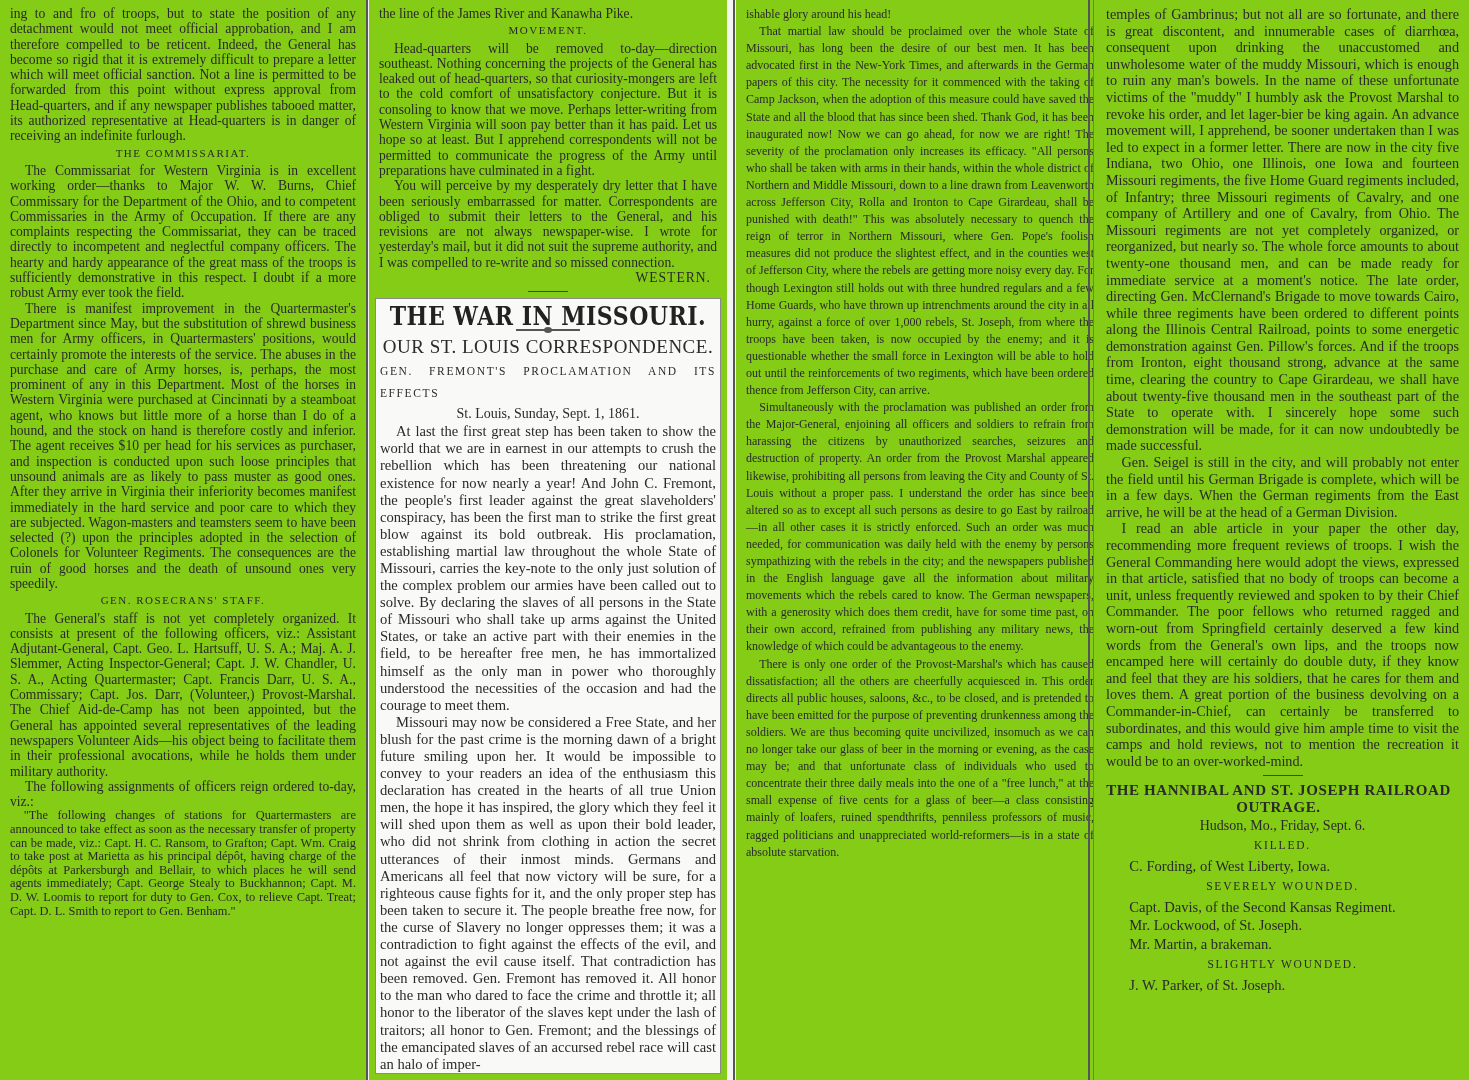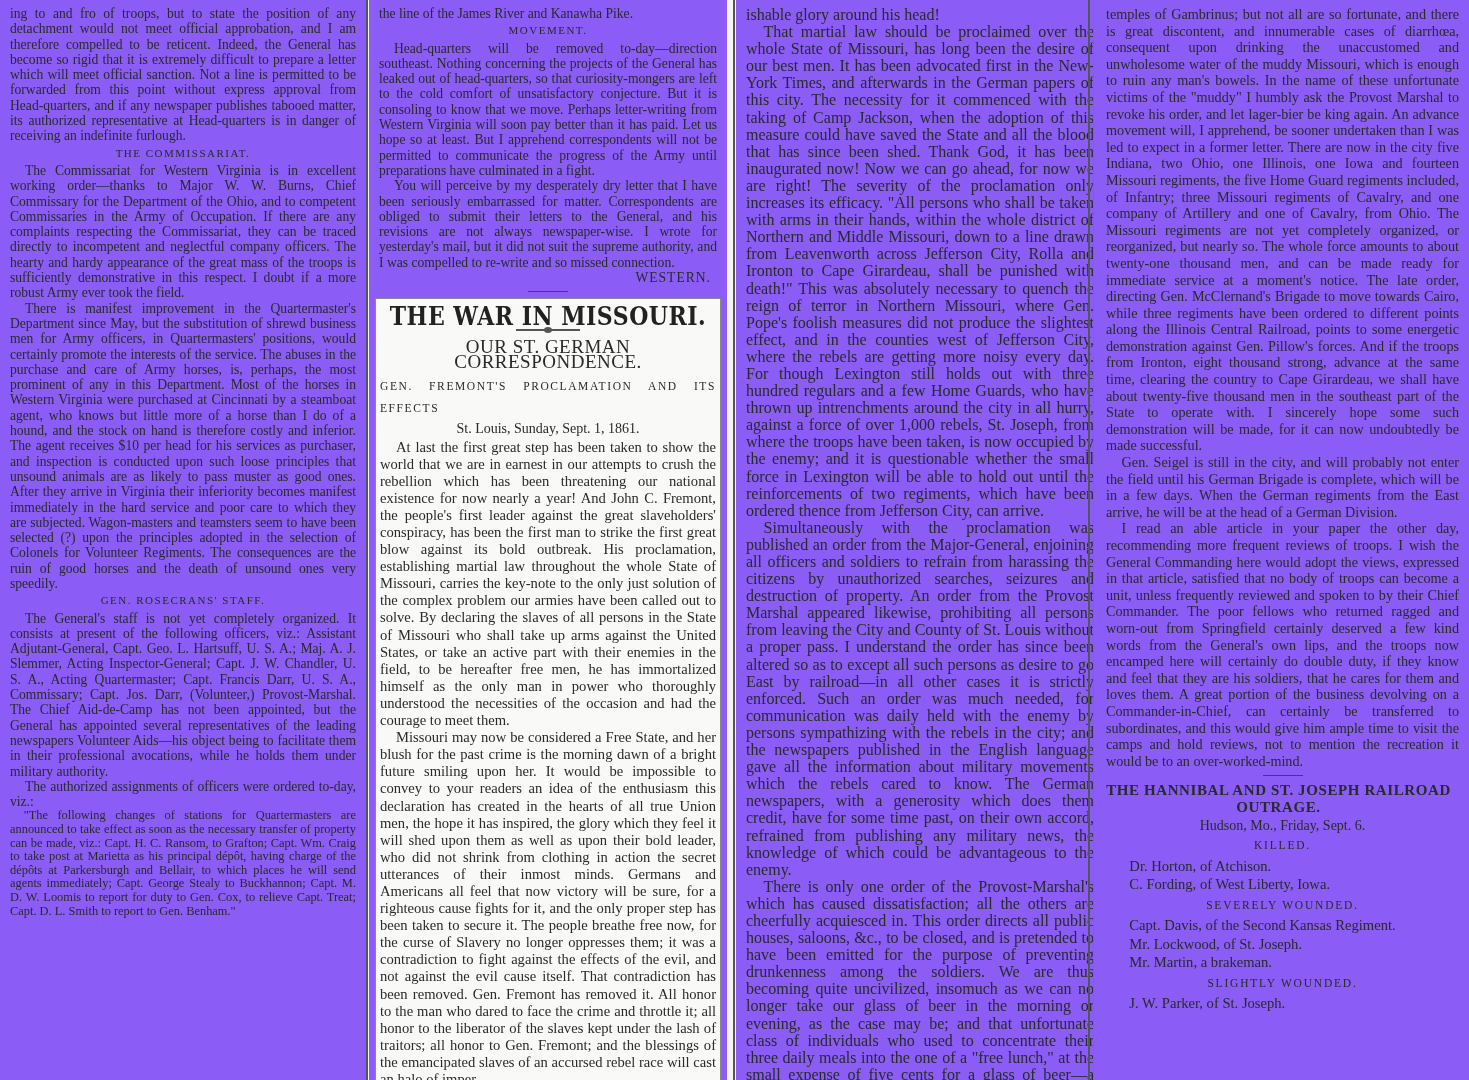--- a/index.html
+++ b/index.html
@@ -10,21 +10,21 @@
     color: #2a2a2a;
     position: relative;
   }
   .col {
     position: absolute; top: 0; height: 1080px;
     box-sizing: border-box;
     padding: 6px 10px 0 10px;
     font-size: 13.6px;
     line-height: 15.3px;
     text-align: justify;
-    background: #8b5cf6;
+    background: #84cc16;
   }
   .col p { margin: 0; text-indent: 1.1em; }
   .col p.noindent { text-indent: 0; }
   .rule-v { position: absolute; top: 0; width: 2px; height: 1080px; background: #555; }
   .rule-v.thin { width: 1px; background: #777; }
   .subhead {
     text-align: center; font-size: 11px; letter-spacing: 1.5px;
     margin: 2px 0 2px 0; text-indent: 0;
   }
   .quote { font-size: 12.4px; line-height: 13.6px; }
@@ -52,69 +52,68 @@
 </head>
 <body>
 
 <div class="col" style="left:0; width:366px;">
   <p class="noindent">ing to and fro of troops, but to state the position of any detachment would not meet official approbation, and I am therefore compelled to be reticent. Indeed, the General has become so rigid that it is extremely difficult to prepare a letter which will meet official sanction. Not a line is permitted to be forwarded from this point without express approval from Head-quarters, and if any newspaper publishes tabooed matter, its authorized representative at Head-quarters is in danger of receiving an indefinite furlough.</p>
   <div class="subhead">THE COMMISSARIAT.</div>
   <p>The Commissariat for Western Virginia is in excellent working order—thanks to Major W. W. Burns, Chief Commissary for the Department of the Ohio, and to competent Commissaries in the Army of Occupation. If there are any complaints respecting the Commissariat, they can be traced directly to incompetent and neglectful company officers. The hearty and hardy appearance of the great mass of the troops is sufficiently demonstrative in this respect. I doubt if a more robust Army ever took the field.</p>
   <p>There is manifest improvement in the Quartermaster's Department since May, but the substitution of shrewd business men for Army officers, in Quartermasters' positions, would certainly promote the interests of the service. The abuses in the purchase and care of Army horses, is, perhaps, the most prominent of any in this Department. Most of the horses in Western Virginia were purchased at Cincinnati by a steamboat agent, who knows but little more of a horse than I do of a hound, and the stock on hand is therefore costly and inferior. The agent receives $10 per head for his services as purchaser, and inspection is conducted upon such loose principles that unsound animals are as likely to pass muster as good ones. After they arrive in Virginia their inferiority becomes manifest immediately in the hard service and poor care to which they are subjected. Wagon-masters and teamsters seem to have been selected (?) upon the principles adopted in the selection of Colonels for Volunteer Regiments. The consequences are the ruin of good horses and the death of unsound ones very speedily.</p>
   <div class="subhead">GEN. ROSECRANS' STAFF.</div>
   <p>The General's staff is not yet completely organized. It consists at present of the following officers, viz.: Assistant Adjutant-General, Capt. Geo. L. Hartsuff, U. S. A.; Maj. A. J. Slemmer, Acting Inspector-General; Capt. J. W. Chandler, U. S. A., Acting Quartermaster; Capt. Francis Darr, U. S. A., Commissary; Capt. Jos. Darr, (Volunteer,) Provost-Marshal. The Chief Aid-de-Camp has not been appointed, but the General has appointed several representatives of the leading newspapers Volunteer Aids—his object being to facilitate them in their professional avocations, while he holds them under military authority.</p>
-  <p>The authorized assignments of officers were ordered to-day, viz.:</p>
+  <p>The following assignments of officers reign ordered to-day, viz.:</p>
   <p class="quote">"The following changes of stations for Quartermasters are announced to take effect as soon as the necessary transfer of property can be made, viz.: Capt. H. C. Ransom, to Grafton; Capt. Wm. Craig to take post at Marietta as his principal dépôt, having charge of the dépôts at Parkersburgh and Bellair, to which places he will send agents immediately; Capt. George Stealy to Buckhannon; Capt. M. D. W. Loomis to report for duty to Gen. Cox, to relieve Capt. Treat; Capt. D. L. Smith to report to Gen. Benham."</p>
 </div>
 <div class="rule-v" style="left:366px;"></div>
 
 <div class="col" style="left:369px; width:358px; ">
   <p class="noindent">the line of the James River and Kanawha Pike.</p>
   <div class="subhead">MOVEMENT.</div>
   <p>Head-quarters will be removed to-day—direction southeast. Nothing concerning the projects of the General has leaked out of head-quarters, so that curiosity-mongers are left to the cold comfort of unsatisfactory conjecture. But it is consoling to know that we move. Perhaps letter-writing from Western Virginia will soon pay better than it has paid. Let us hope so at least. But I apprehend correspondents will not be permitted to communicate the progress of the Army until preparations have culminated in a fight.</p>
   <p>You will perceive by my desperately dry letter that I have been seriously embarrassed for matter. Correspondents are obliged to submit their letters to the General, and his revisions are not always newspaper-wise. I wrote for yesterday's mail, but it did not suit the supreme authority, and I was compelled to re-write and so missed connection.</p>
   <div class="sign">WESTERN.</div>
   <div class="short-rule"></div>
 
   <div class="box">
     <div class="big-title">THE WAR IN MISSOURI.</div>
     <div class="orn-rule"></div>
-    <div class="corr-title">OUR ST. GERMAN CORRESPONDENCE.</div>
+    <div class="corr-title">OUR ST. LOUIS CORRESPONDENCE.</div>
     <div class="deck">
       <span>GEN. FREMONT'S PROCLAMATION AND ITS EFFECTS</span>
     </div>
     <div class="dateline">St. Louis, Sunday, Sept. 1, 1861.</div>
     <div class="missouri-body">
       <p>At last the first great step has been taken to show the world that we are in earnest in our attempts to crush the rebellion which has been threatening our national existence for now nearly a year! And John C. Fremont, the people's first leader against the great slaveholders' conspiracy, has been the first man to strike the first great blow against its bold outbreak. His proclamation, establishing martial law throughout the whole State of Missouri, carries the key-note to the only just solution of the complex problem our armies have been called out to solve. By declaring the slaves of all persons in the State of Missouri who shall take up arms against the United States, or take an active part with their enemies in the field, to be hereafter free men, he has immortalized himself as the only man in power who thoroughly understood the necessities of the occasion and had the courage to meet them.</p>
       <p>Missouri may now be considered a Free State, and her blush for the past crime is the morning dawn of a bright future smiling upon her. It would be impossible to convey to your readers an idea of the enthusiasm this declaration has created in the hearts of all true Union men, the hope it has inspired, the glory which they feel it will shed upon them as well as upon their bold leader, who did not shrink from clothing in action the secret utterances of their inmost minds. Germans and Americans all feel that now victory will be sure, for a righteous cause fights for it, and the only proper step has been taken to secure it. The people breathe free now, for the curse of Slavery no longer oppresses them; it was a contradiction to fight against the effects of the evil, and not against the evil cause itself. That contradiction has been removed. Gen. Fremont has removed it. All honor to the man who dared to face the crime and throttle it; all honor to the liberator of the slaves kept under the lash of traitors; all honor to Gen. Fremont; and the blessings of the emancipated slaves of an accursed rebel race will cast an halo of imper-</p>
     </div>
   </div>
 </div>
 <div class="rule-v" style="left:733px;"></div>
 
-<div class="col missouri-body" style="left:736px; width:368px; font-size:16px; line-height:17.1px;">
+<div class="col missouri-body" style="left:736px; width:368px; font-size:12px; line-height:17.1px;">
   <p class="noindent">ishable glory around his head!</p>
   <p>That martial law should be proclaimed over the whole State of Missouri, has long been the desire of our best men. It has been advocated first in the New-York Times, and afterwards in the German papers of this city. The necessity for it commenced with the taking of Camp Jackson, when the adoption of this measure could have saved the State and all the blood that has since been shed. Thank God, it has been inaugurated now! Now we can go ahead, for now we are right! The severity of the proclamation only increases its efficacy. "All persons who shall be taken with arms in their hands, within the whole district of Northern and Middle Missouri, down to a line drawn from Leavenworth across Jefferson City, Rolla and Ironton to Cape Girardeau, shall be punished with death!" This was absolutely necessary to quench the reign of terror in Northern Missouri, where Gen. Pope's foolish measures did not produce the slightest effect, and in the counties west of Jefferson City, where the rebels are getting more noisy every day. For though Lexington still holds out with three hundred regulars and a few Home Guards, who have thrown up intrenchments around the city in all hurry, against a force of over 1,000 rebels, St. Joseph, from where the troops have been taken, is now occupied by the enemy; and it is questionable whether the small force in Lexington will be able to hold out until the reinforcements of two regiments, which have been ordered thence from Jefferson City, can arrive.</p>
   <p>Simultaneously with the proclamation was published an order from the Major-General, enjoining all officers and soldiers to refrain from harassing the citizens by unauthorized searches, seizures and destruction of property. An order from the Provost Marshal appeared likewise, prohibiting all persons from leaving the City and County of St. Louis without a proper pass. I understand the order has since been altered so as to except all such persons as desire to go East by railroad—in all other cases it is strictly enforced. Such an order was much needed, for communication was daily held with the enemy by persons sympathizing with the rebels in the city; and the newspapers published in the English language gave all the information about military movements which the rebels cared to know. The German newspapers, with a generosity which does them credit, have for some time past, on their own accord, refrained from publishing any military news, the knowledge of which could be advantageous to the enemy.</p>
   <p>There is only one order of the Provost-Marshal's which has caused dissatisfaction; all the others are cheerfully acquiesced in. This order directs all public houses, saloons, &amp;c., to be closed, and is pretended to have been emitted for the purpose of preventing drunkenness among the soldiers. We are thus becoming quite uncivilized, insomuch as we can no longer take our glass of beer in the morning or evening, as the case may be; and that unfortunate class of individuals who used to concentrate their three daily meals into the one of a "free lunch," at the small expense of five cents for a glass of beer—a class consisting mainly of loafers, ruined spendthrifts, penniless professors of music, ragged politicians and unappreciated world-reformers—is in a state of absolute starvation.</p>
 
 </div>
 <div class="rule-v" style="left:1088px;"></div>
 <div class="rule-v thin" style="left:1093px;"></div>
 
 <div class="col" style="left:1096px; width:373px; font-size:14.2px; line-height:16.6px;">
   <p class="noindent">temples of Gambrinus; but not all are so fortunate, and there is great discontent, and innumerable cases of diarrhœa, consequent upon drinking the unaccustomed and unwholesome water of the muddy Missouri, which is enough to ruin any man's bowels. In the name of these unfortunate victims of the "muddy" I humbly ask the Provost Marshal to revoke his order, and let lager-bier be king again. An advance movement will, I apprehend, be sooner undertaken than I was led to expect in a former letter. There are now in the city five Indiana, two Ohio, one Illinois, one Iowa and fourteen Missouri regiments, the five Home Guard regiments included, of Infantry; three Missouri regiments of Cavalry, and one company of Artillery and one of Cavalry, from Ohio. The Missouri regiments are not yet completely organized, or reorganized, but nearly so. The whole force amounts to about twenty-one thousand men, and can be made ready for immediate service at a moment's notice. The late order, directing Gen. McClernand's Brigade to move towards Cairo, while three regiments have been ordered to different points along the Illinois Central Railroad, points to some energetic demonstration against Gen. Pillow's forces. And if the troops from Ironton, eight thousand strong, advance at the same time, clearing the country to Cape Girardeau, we shall have about twenty-five thousand men in the southeast part of the State to operate with. I sincerely hope some such demonstration will be made, for it can now undoubtedly be made successful.</p>
   <p>Gen. Seigel is still in the city, and will probably not enter the field until his German Brigade is complete, which will be in a few days. When the German regiments from the East arrive, he will be at the head of a German Division.</p>
   <p>I read an able article in your paper the other day, recommending more frequent reviews of troops. I wish the General Commanding here would adopt the views, expressed in that article, satisfied that no body of troops can become a unit, unless frequently reviewed and spoken to by their Chief Commander. The poor fellows who returned ragged and worn-out from Springfield certainly deserved a few kind words from the General's own lips, and the troops now encamped here will certainly do double duty, if they know and feel that they are his soldiers, that he cares for them and loves them. A great portion of the business devolving on a Commander-in-Chief, can certainly be transferred to subordinates, and this would give him ample time to visit the camps and hold reviews, not to mention the recreation it would be to an over-worked-mind.</p>
   <div class="short-rule"></div>
   <div class="rr-title">THE HANNIBAL AND ST. JOSEPH RAILROAD OUTRAGE.</div>
   <div class="dateline">Hudson, Mo., Friday, Sept. 6.</div>
   <div class="list">
     <div class="list-head">KILLED.</div>
-    <p>Dr. Horton, of Atchison.</p>
     <p>C. Fording, of West Liberty, Iowa.</p>
     <div class="list-head">SEVERELY WOUNDED.</div>
     <p>Capt. Davis, of the Second Kansas Regiment.</p>
     <p>Mr. Lockwood, of St. Joseph.</p>
     <p>Mr. Martin, a brakeman.</p>
     <div class="list-head">SLIGHTLY WOUNDED.</div>
     <p>J. W. Parker, of St. Joseph.</p>
 
   </div>
 

